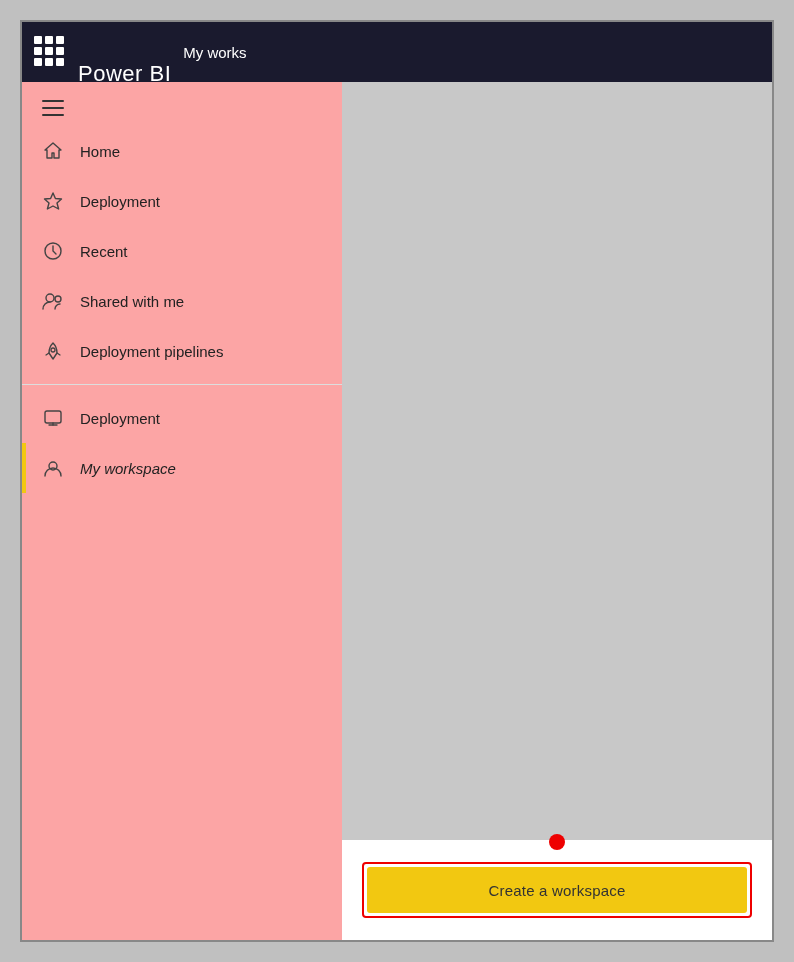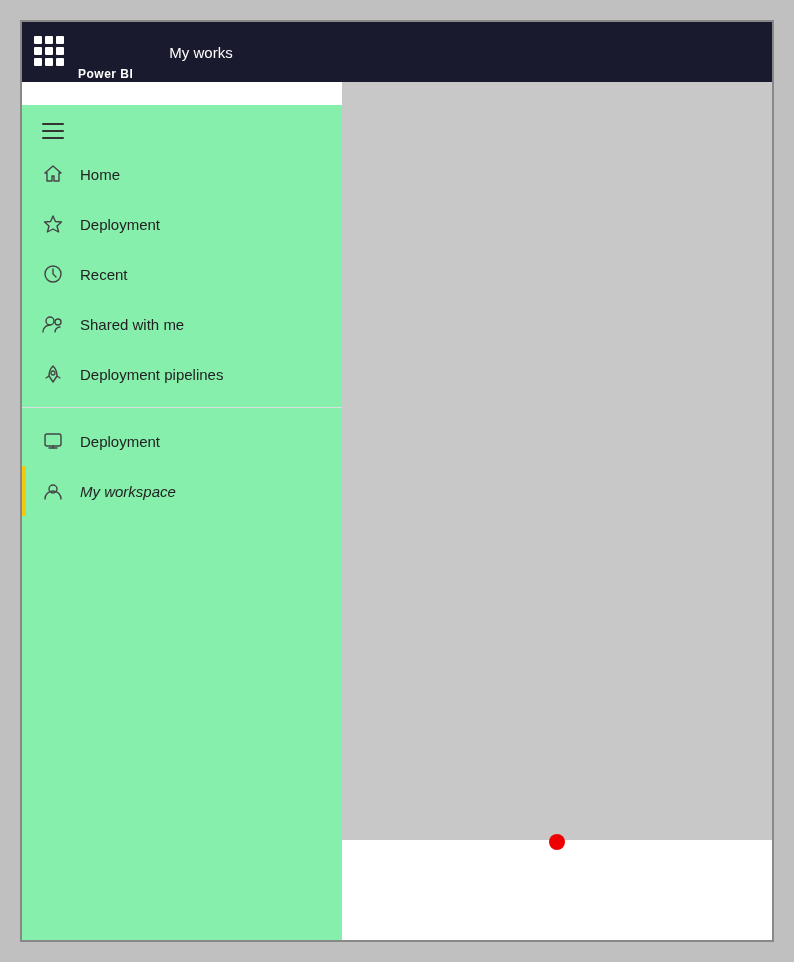--- a/index.html
+++ b/index.html
@@ -40,44 +40,42 @@
       grid-template-rows: repeat(3, 8px);
       gap: 3px;
       cursor: pointer;
     }
     .header-waffle span {
       background: #fff;
       border-radius: 1px;
     }
     .header-title {
       color: #fff;
-      font-size: 12px;
-      font-weight: 700;
+      font-size: 22px;
+      font-weight: 400;
       letter-spacing: 0.5px;
       margin-top: 44px;
     }
     .header-workspace {
       color: #fff;
       font-size: 15px;
       font-weight: 400;
-      margin-left: 24px;
     }
 
     
     .sidebar {
       position: absolute;
       top: 60px;
       left: 0;
       width: 352px;
       height: calc(100% - 60px);
-      background: #86efac;
+      background: #fca5a5;
       border-right: 1px solid #ddd;
       display: flex;
       flex-direction: column;
-      margin-top: 23px;
     }
     .sidebar-hamburger {
       padding: 18px 20px 10px;
       cursor: pointer;
     }
     .hamburger-icon {
       display: flex;
       flex-direction: column;
       gap: 5px;
       width: 22px;
@@ -300,19 +298,24 @@
           <path d="M2 18c0-4.418 3.582-8 8-8s8 3.582 8 8" stroke="#444" stroke-width="1.4" stroke-linecap="round"></path>
         </svg>
       </span>
       <span>My workspace</span>
       <span class="nav-chevron">⌃</span>
     </div>
   </div>
 
   <div class="main-content">
     <div class="gray-panel"></div>
+    <div class="create-workspace-area">
+      <div class="create-workspace-btn-wrapper">
+        <button class="create-workspace-btn">Create a workspace</button>
+      </div>
+    </div>
 
     <div style="position:absolute; bottom:98px; left:50%; transform:translateX(-50%);">
       <div class="red-dot"></div>
     </div>
   </div>
 
 </div>
 
 </body></html>

